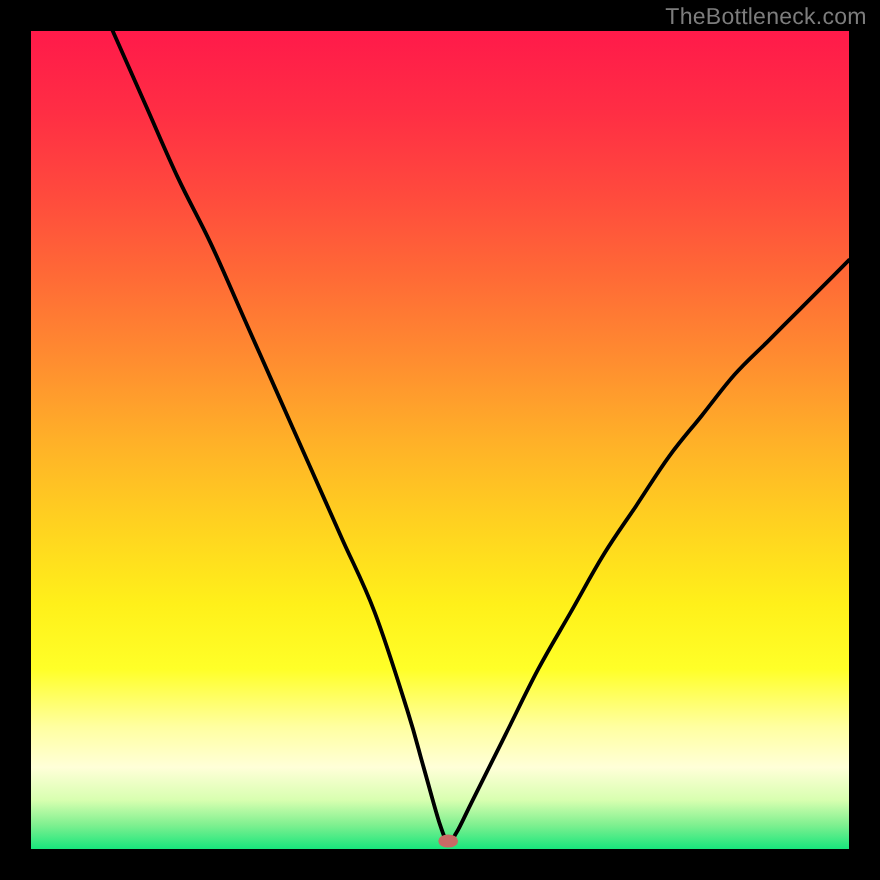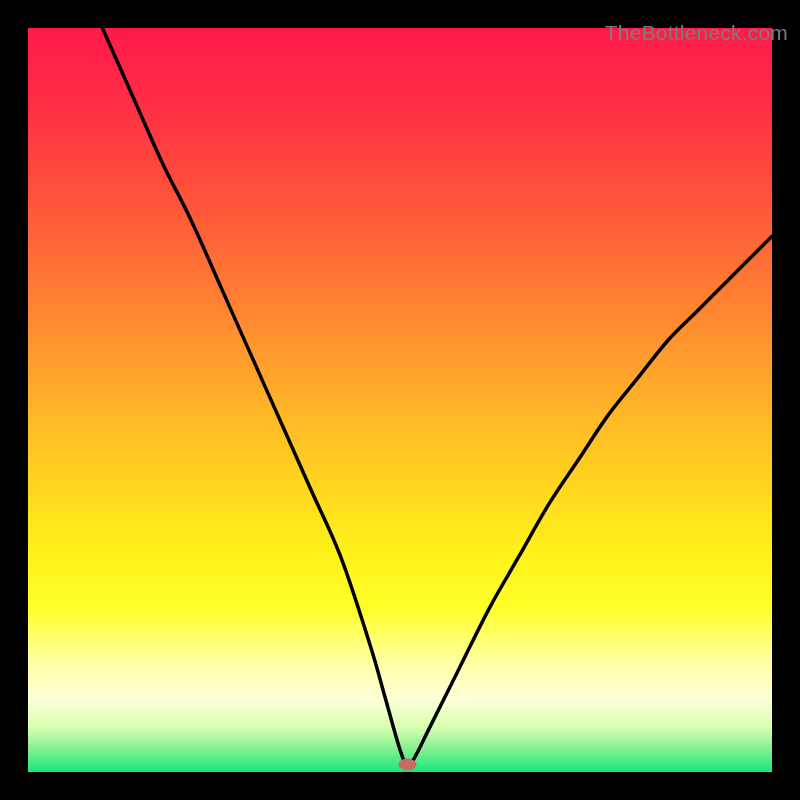--- a/index.html
+++ b/index.html
@@ -45,21 +45,21 @@
     stroke-width: 3.5;
     stroke-linecap: round;
     stroke-linejoin: round;
   }
   .marker {
     fill: #c96a65;
     stroke: none;
   }
   .watermark {
     position: absolute;
-    top: 21px;
+    top: 4px;
     right: 12px;
     color: #7d7d7d;
     font-size: 21px;
     font-weight: 400;
     letter-spacing: 0.2px;
   }
 </style>
 </head>
 <body>
 

